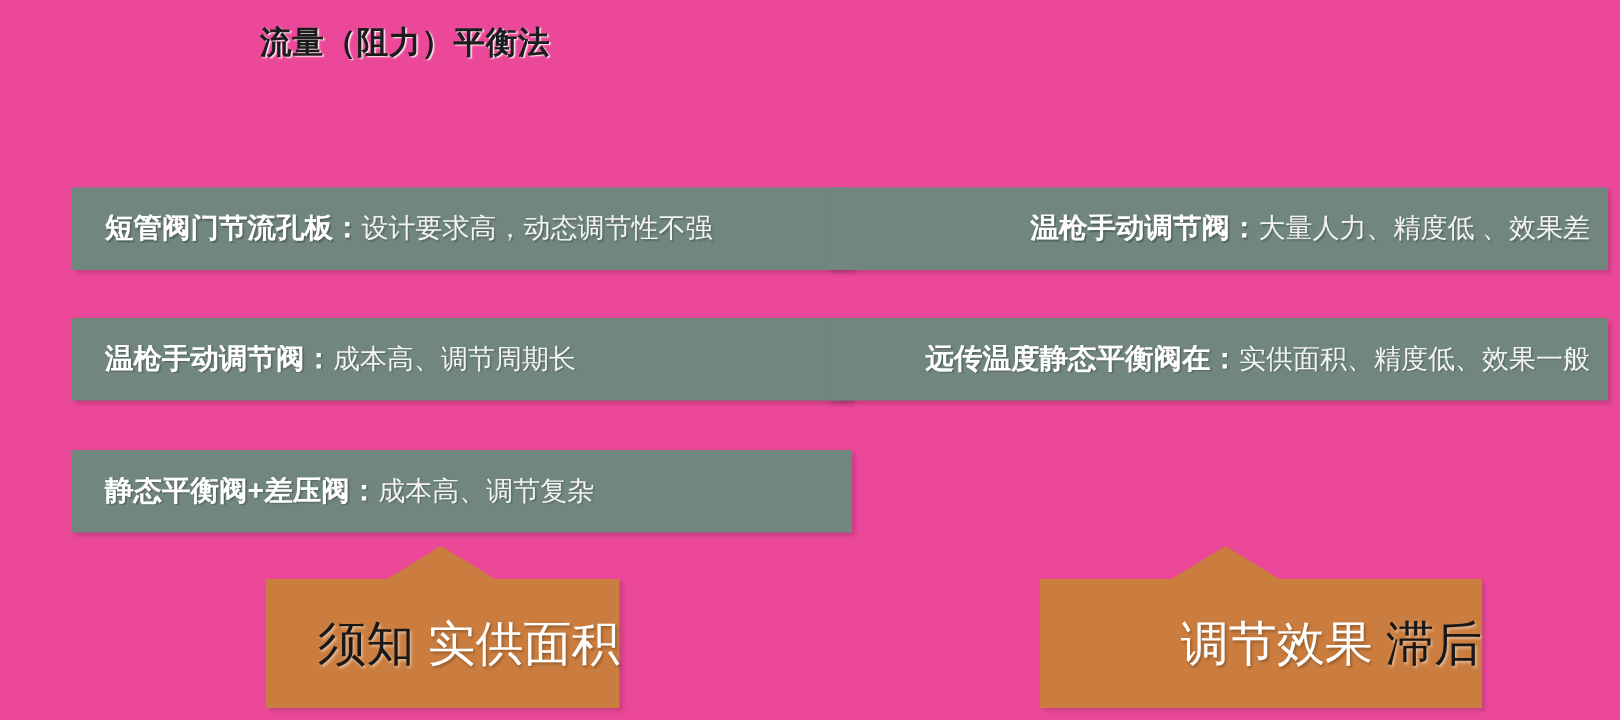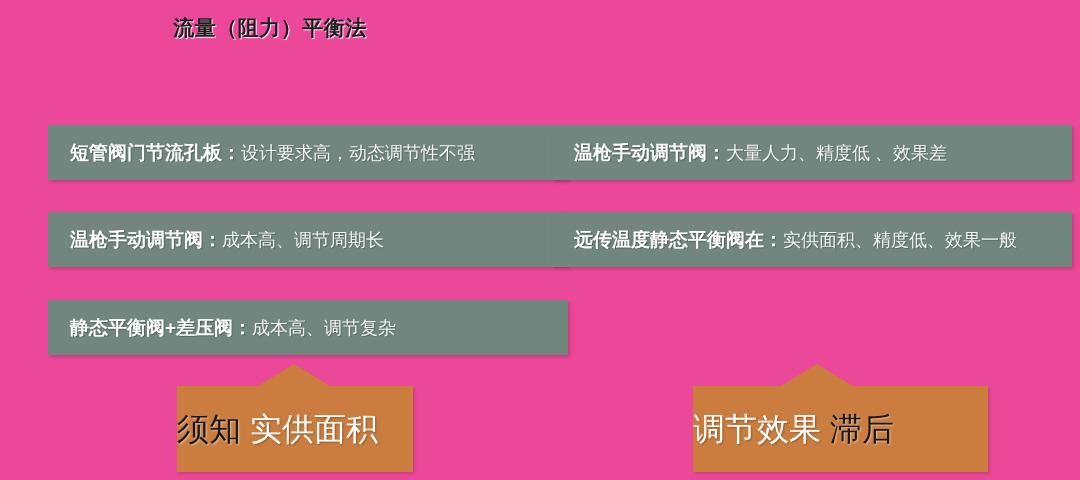--- a/index.html
+++ b/index.html
@@ -59,34 +59,34 @@
     text-shadow: 1px 1px 1px rgba(0,0,0,0.28);
   }
   .bar .desc {
     font-size: 18px;
     font-weight: normal;
     color: #f2f3f2;
     text-shadow: 1px 1px 1px rgba(0,0,0,0.22);
   }
 
   .col-left  .bar { left: 8px;   width: 520px; margin-left: 40px; }
-  .col-right .bar { left: 552px; width: 520px; }
+  .col-right .bar { left: 552px; width: 520px; justify-content: flex-end; }
 
   .row1 { top: 125px; }
   .row2 { top: 212px; }
   .row3 { top: 300px; }
 
   
   .callout {
     position: absolute;
     height: 86px;   
     background: #ca7d3e;
     display: flex;
     align-items: center;
-    justify-content: flex-start;
+    justify-content: flex-end;
     box-shadow: 2px 2px 3px rgba(0,0,0,0.15);
   }
   .callout-arrow {
     position: absolute;
     width: 0;
     height: 0;
     border-left: 36px solid transparent;
     border-right: 36px solid transparent;
     border-bottom: 22px solid #ca7d3e;
   }

